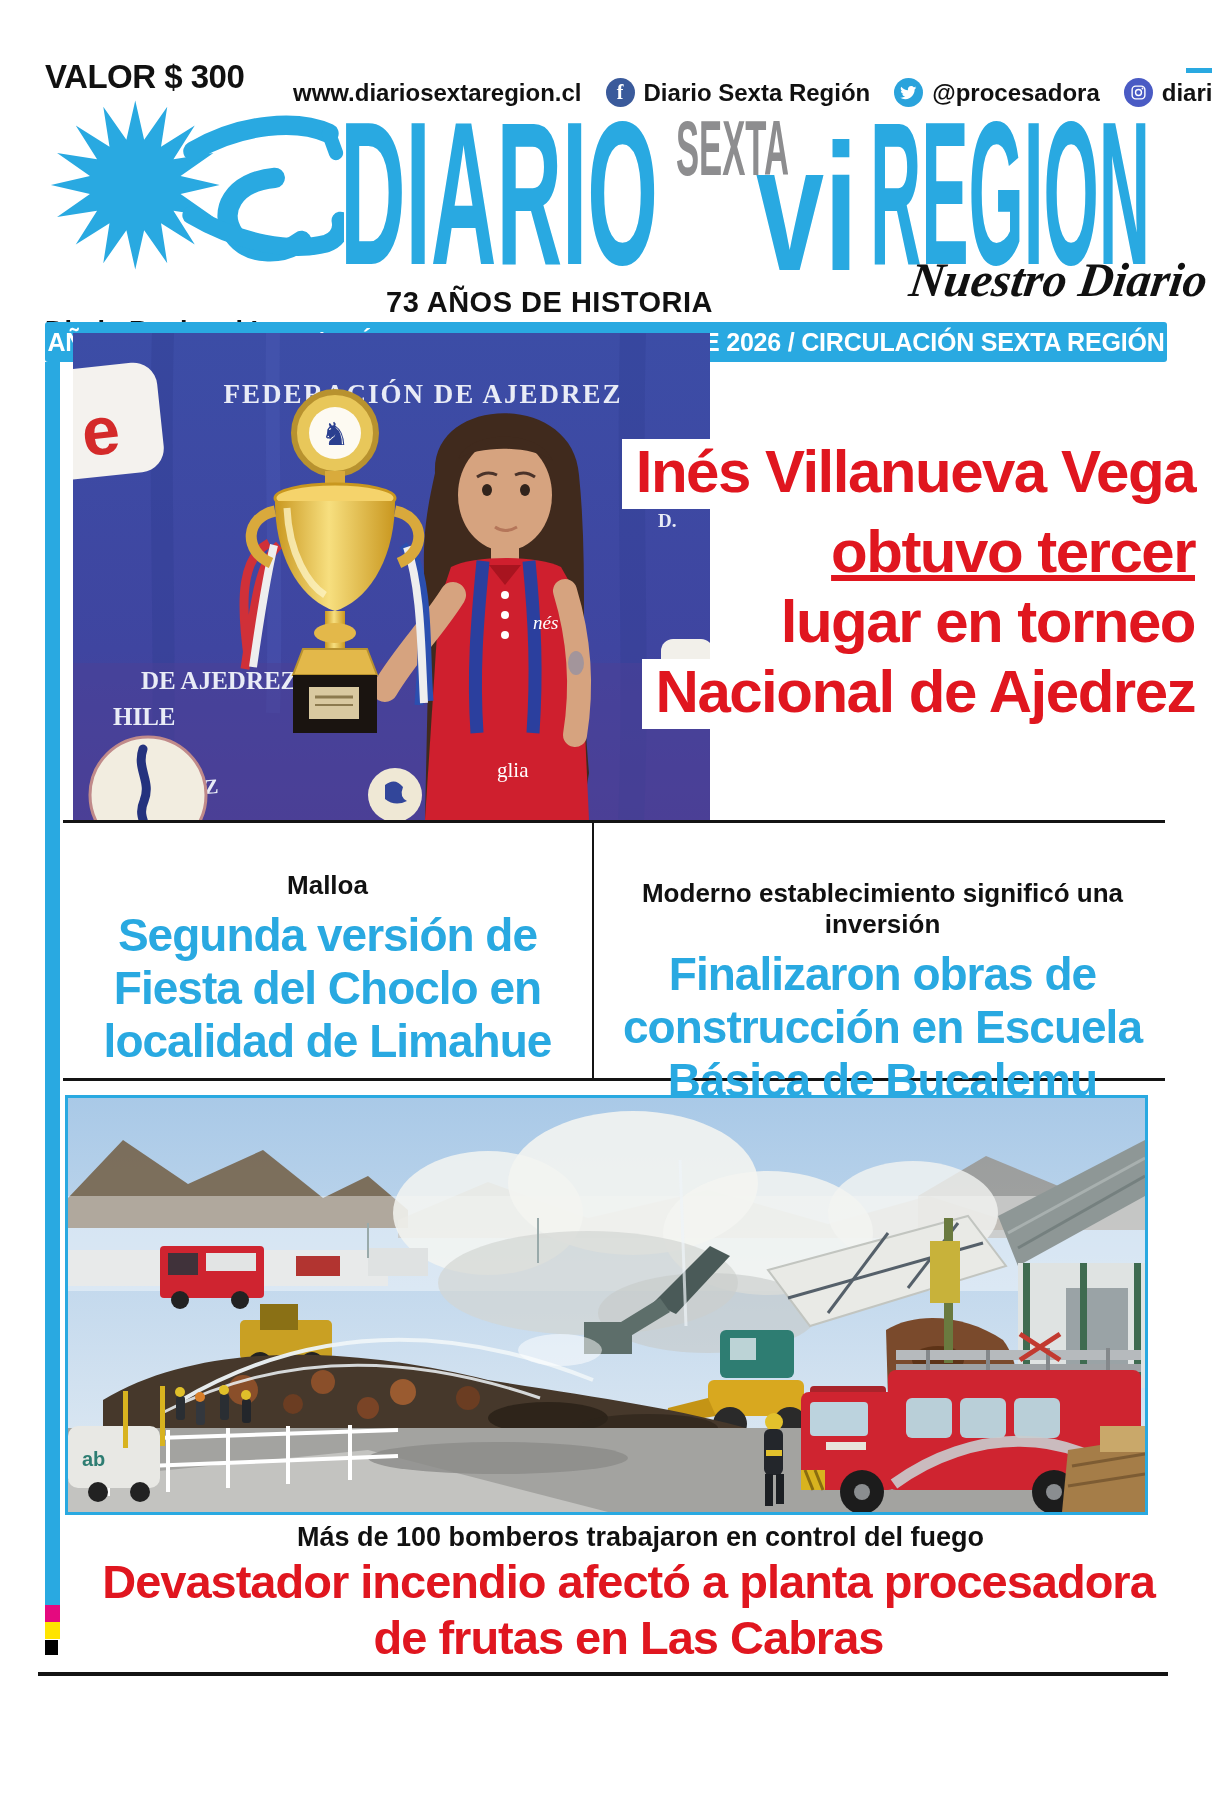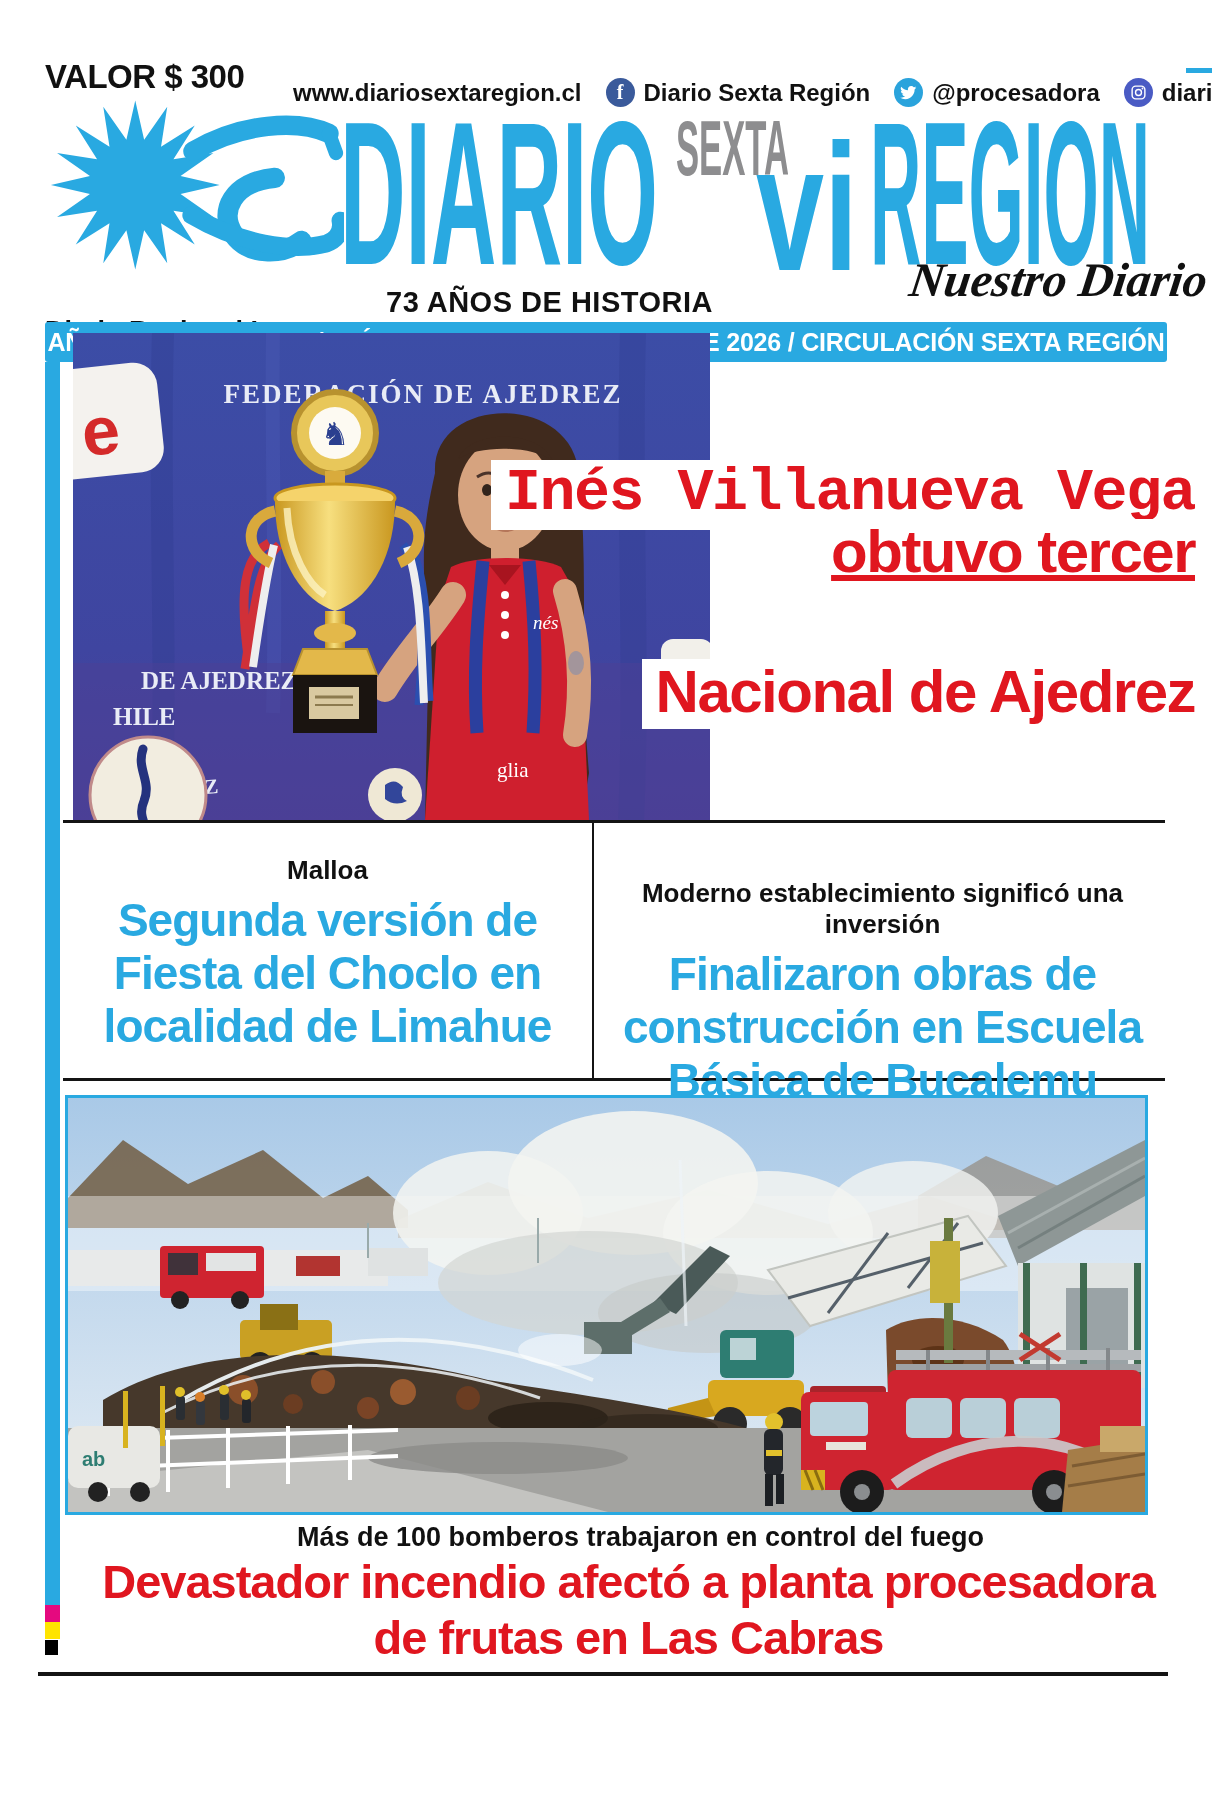--- a/index.html
+++ b/index.html
@@ -27,21 +27,21 @@
   .rail{left:45px;top:362px;width:15px;height:1243px;background:#29a9e1;}
   .reg-m{left:45px;top:1605px;width:15px;height:17px;background:#e5097f;}
   .reg-y{left:45px;top:1622px;width:15px;height:17px;background:#ffe400;}
   .reg-k{left:45px;top:1640px;width:13px;height:15px;background:#000;}
   
   .photo1{left:73px;top:333px;width:637px;height:487px;}
   .photo2{left:65px;top:1095px;width:1077px;height:414px;border:3px solid #29a9e1;}
   
   .hl-red{right:52px;background:#fff;color:#e0161f;font-weight:bold;font-size:60px;line-height:1;
           letter-spacing:-1.5px;padding:3px 10px 7px 14px;white-space:nowrap;}
-  .hl1{top:460px;font-family:Liberation Mono, monospace;} .hl2{top:519px;text-decoration:underline;} .hl3{top:589px;} .hl4{top:659px;}
+  .hl1{top:439px;} .hl2{top:519px;text-decoration:underline;} .hl3{top:589px;} .hl4{top:659px;}
   
   .rule{background:#141414;}
   .ruleA{left:63px;top:820px;width:1102px;height:3px;}
   .vdiv{left:592px;top:823px;width:2px;height:255px;}
   .ruleB{left:63px;top:1078px;width:1102px;height:3px;}
   .ruleZ{left:38px;top:1672px;width:1130px;height:4px;}
   
   .col{text-align:center;}
   .col-l{left:63px;top:845px;width:529px;}
   .col-r{left:600px;top:838px;width:565px;}
@@ -202,28 +202,29 @@
       <rect x="236" y="354" width="50" height="32" fill="#d9c9a0"></rect>
       <line x1="242" y1="364" x2="280" y2="364" stroke="#8c7a4e" stroke-width="3"></line>
       <line x1="242" y1="372" x2="280" y2="372" stroke="#8c7a4e" stroke-width="2"></line>
       <circle cx="322" cy="462" r="27" fill="#efe8d5"></circle>
       <path d="M312,452 q10,-8 18,2 q-4,10 4,14 q-12,6 -22,-2 Z" fill="#32469a"></path>
     </g>
   </svg>
 
   <div class="abs hl-red hl1">Inés Villanueva Vega</div>
   <div class="abs hl-red hl2">obtuvo tercer</div>
+  <div class="abs hl-red hl3">lugar en torneo</div>
   <div class="abs hl-red hl4">Nacional de Ajedrez</div>
 
   <div class="abs rule ruleA"></div>
   <div class="abs rule vdiv"></div>
   <div class="abs rule ruleB"></div>
 
   <div class="abs col col-l">
-    <div class="kicker" style="margin-top:10px">Malloa</div>
+    <div class="kicker" style="margin-top:25px">Malloa</div>
     <div class="cyanhl">
       <div>Segunda versión de</div>
       <div>Fiesta del Choclo en</div>
       <div>localidad de Limahue</div>
     </div>
   </div>
 
   <div class="abs col col-r">
     <div class="kicker">
       <div>Moderno establecimiento significó una inversión</div>

